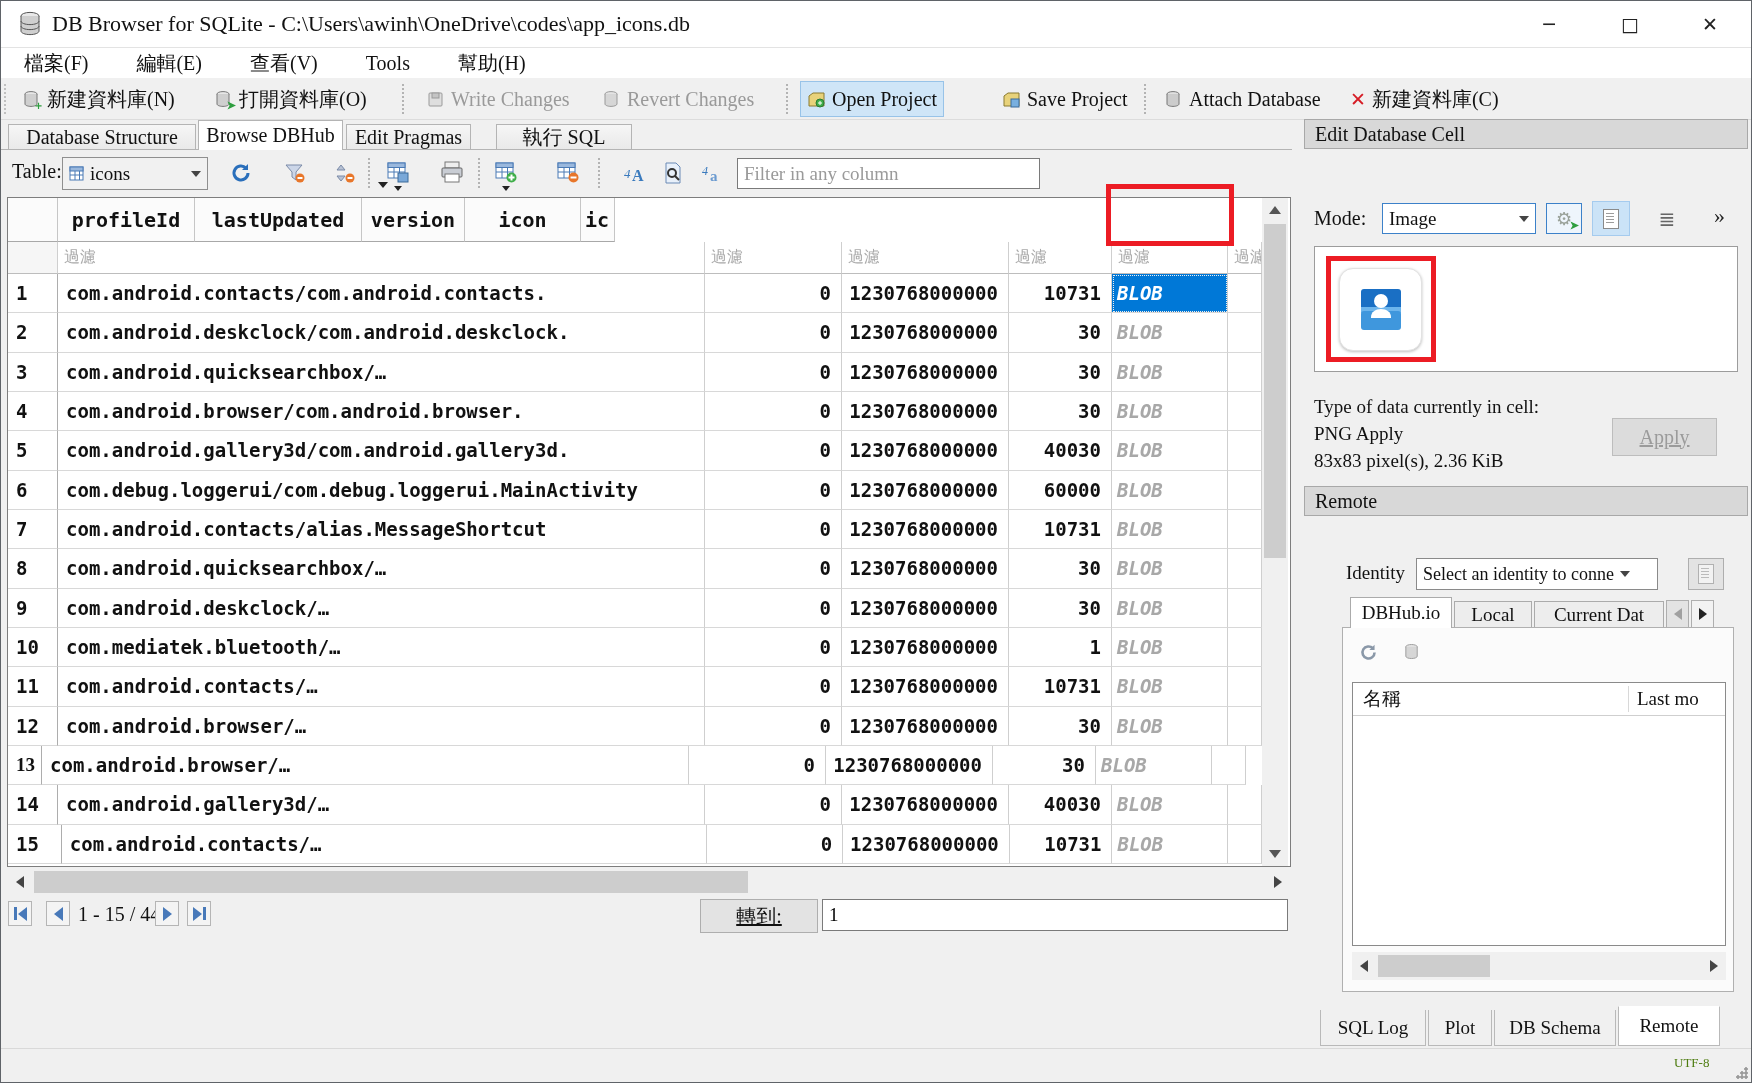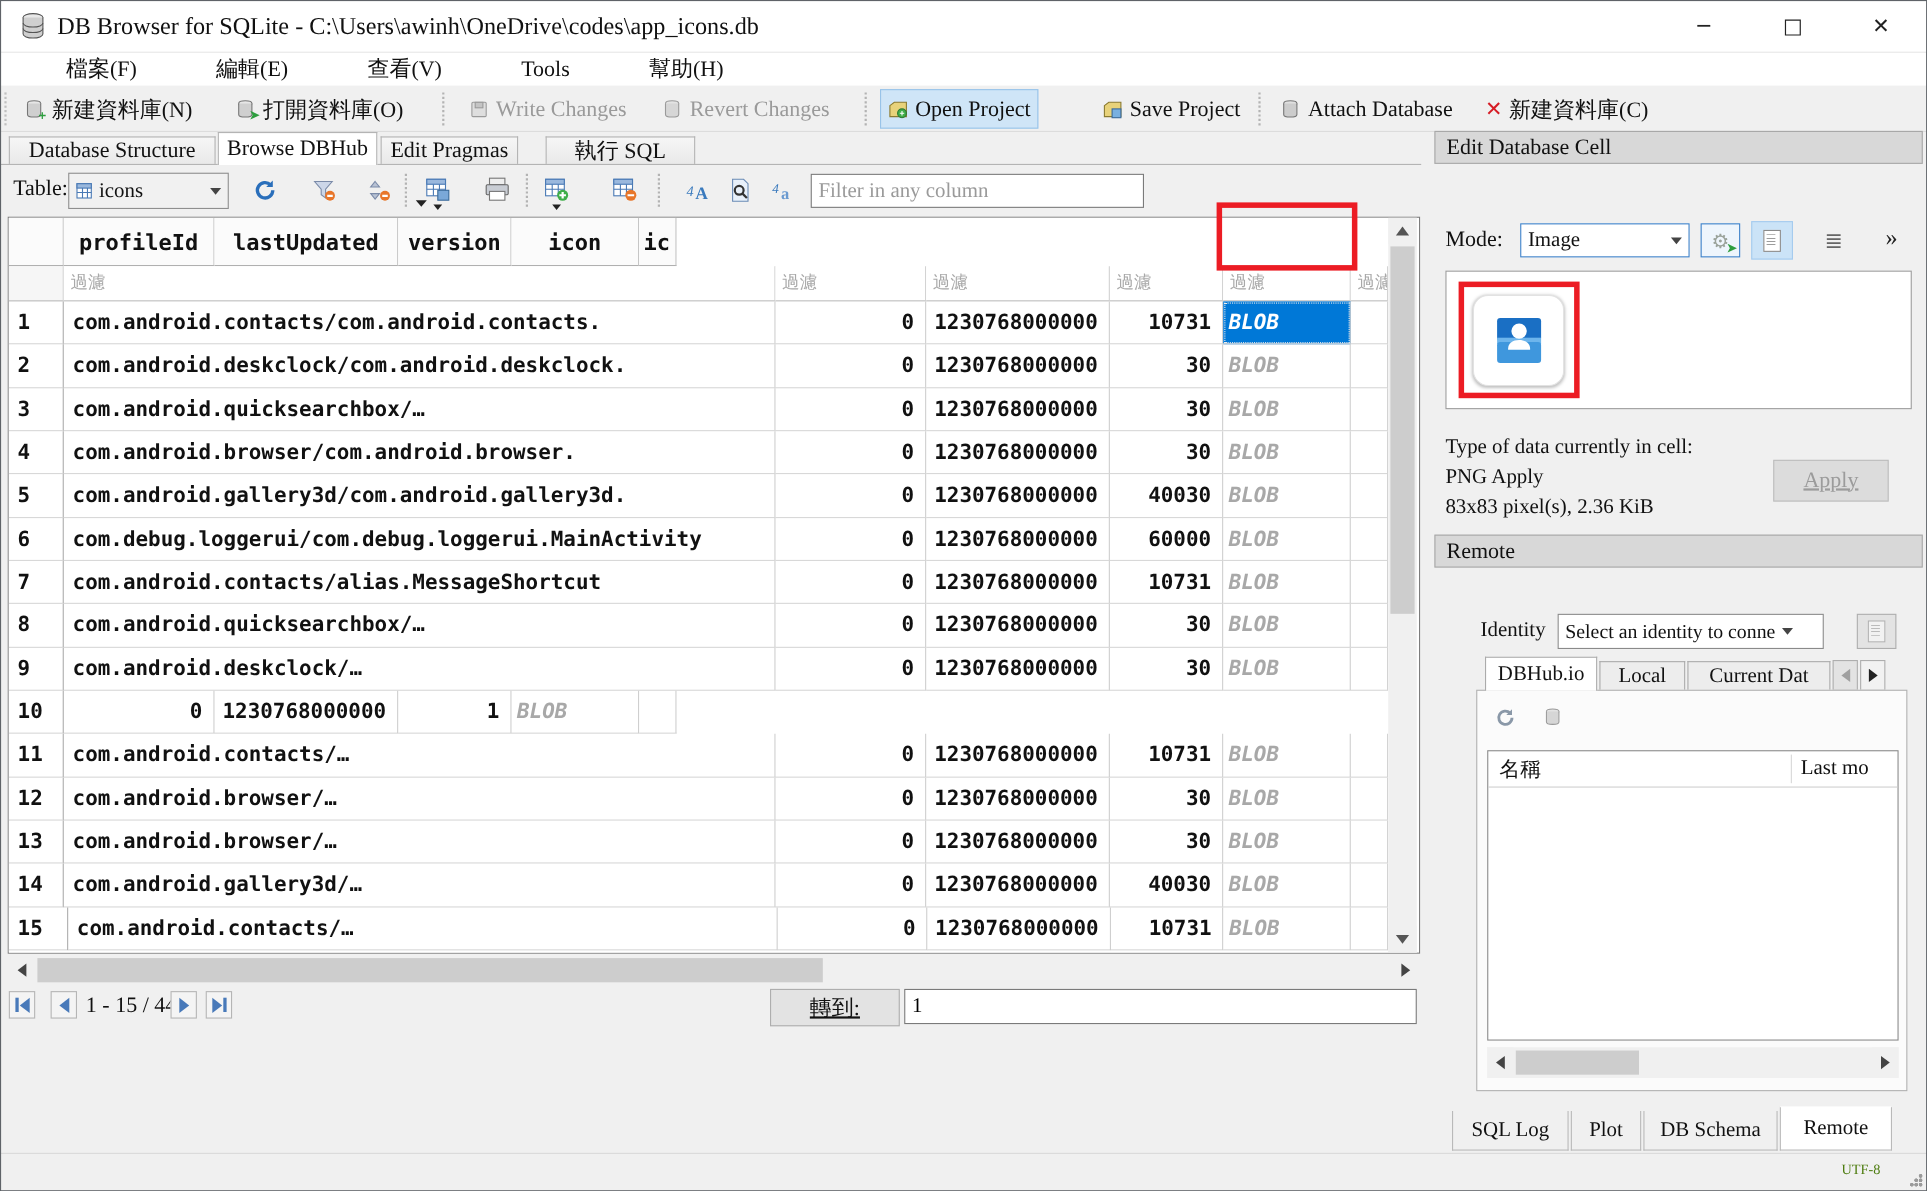--- a/index.html
+++ b/index.html
@@ -8,21 +8,21 @@
   .abs{position:absolute;box-sizing:border-box;}
   #frame{left:0;top:0;width:1752px;height:1083px;border:1px solid #5f6368;pointer-events:none;z-index:99;}
 
   
   #titlebar{left:0;top:0;width:1752px;height:48px;background:#ffffff;border-bottom:1px solid #e3e3e3;}
   #title-text{left:52px;top:0;height:48px;line-height:48px;font-size:22px;}
   .winbtn{top:0;width:46px;height:48px;display:flex;align-items:center;justify-content:center;font-size:19px;color:#222;font-family:"DejaVu Sans",sans-serif;}
 
   
   #menubar{left:0;top:48px;width:1752px;height:30px;background:#fff;display:flex;align-items:center;font-size:20px;}
-  .menu-item{padding:0 12px;height:30px;line-height:30px;margin-left:48px;}
+  .menu-item{padding:0 24px;height:30px;line-height:30px;}
 
   
   #toolbar{left:0;top:78px;width:1752px;height:42px;background:#f0f0f0;border-bottom:1px solid #dcdcdc;}
   .tbtn{top:3px;height:36px;display:flex;align-items:center;gap:6px;font-size:20px;padding:0 6px;}
   .tbtn.disabled{color:#9a9a9a;}
   .tbtn.hl{background:#cfe5f7;border:1px solid #98c3e8;}
   .tsep{top:6px;width:0;height:30px;border-left:2px dotted #b3b3b3;}
   .tgrip{top:6px;width:0;height:30px;border-left:2px dotted #c0c0c0;}
   .dbsvg{width:19px;height:19px;flex:0 0 auto;}
   .badge{position:absolute;font-size:11px;font-weight:bold;line-height:11px;}
@@ -403,20 +403,21 @@
         <div class="gc c0" style="width: 50px;">9</div>
         <div class="gc c1" style="width: 647px;">com.android.deskclock/…</div>
         <div class="gc c2" style="width: 137px;">0</div>
         <div class="gc c3" style="width: 167px;">1230768000000</div>
         <div class="gc c4" style="width: 103px;">30</div>
         <div class="gc c5" style="width: 116px;">BLOB</div>
         <div class="gc c6" style="width: 34px;"></div>
       </div>
       <div class="grow">
         <div class="gc c0" style="width: 50px;">10</div>
+        <div class="gc c1" style="width: 647px;">com.mediatek.bluetooth/…</div>
         <div class="gc c2" style="width: 137px;">0</div>
         <div class="gc c3" style="width: 167px;">1230768000000</div>
         <div class="gc c4" style="width: 103px;">1</div>
         <div class="gc c5" style="width: 116px;">BLOB</div>
         <div class="gc c6" style="width: 34px;"></div>
       </div>
       <div class="grow">
         <div class="gc c0" style="width: 50px;">11</div>
         <div class="gc c1" style="width: 647px;">com.android.contacts/…</div>
         <div class="gc c2" style="width: 137px;">0</div>
@@ -428,21 +429,21 @@
       <div class="grow">
         <div class="gc c0" style="width: 50px;">12</div>
         <div class="gc c1" style="width: 647px;">com.android.browser/…</div>
         <div class="gc c2" style="width: 137px;">0</div>
         <div class="gc c3" style="width: 167px;">1230768000000</div>
         <div class="gc c4" style="width: 103px;">30</div>
         <div class="gc c5" style="width: 116px;">BLOB</div>
         <div class="gc c6" style="width: 34px;"></div>
       </div>
       <div class="grow">
-        <div class="gc c0" style="width: 50px;">13</div>
+        <div class="gc c0" style="width: 34px; font-family: Liberation Serif, serif;">13</div>
         <div class="gc c1" style="width: 647px;">com.android.browser/…</div>
         <div class="gc c2" style="width: 137px;">0</div>
         <div class="gc c3" style="width: 167px;">1230768000000</div>
         <div class="gc c4" style="width: 103px;">30</div>
         <div class="gc c5" style="width: 116px;">BLOB</div>
         <div class="gc c6" style="width: 34px;"></div>
       </div>
       <div class="grow">
         <div class="gc c0" style="width: 50px;">14</div>
         <div class="gc c1" style="width: 647px;">com.android.gallery3d/…</div>

